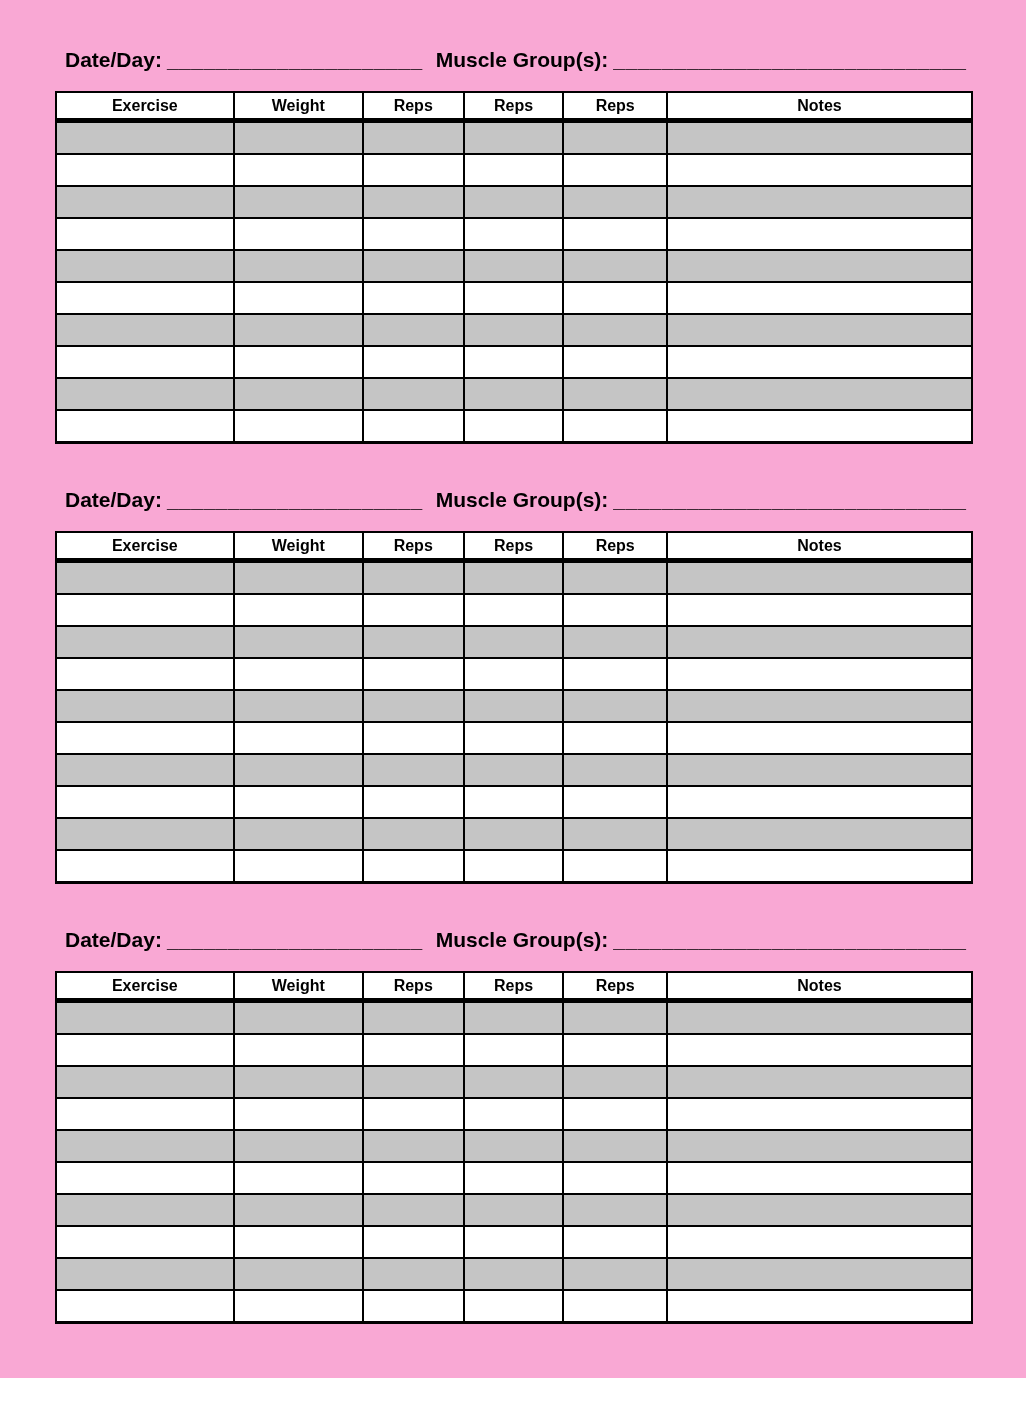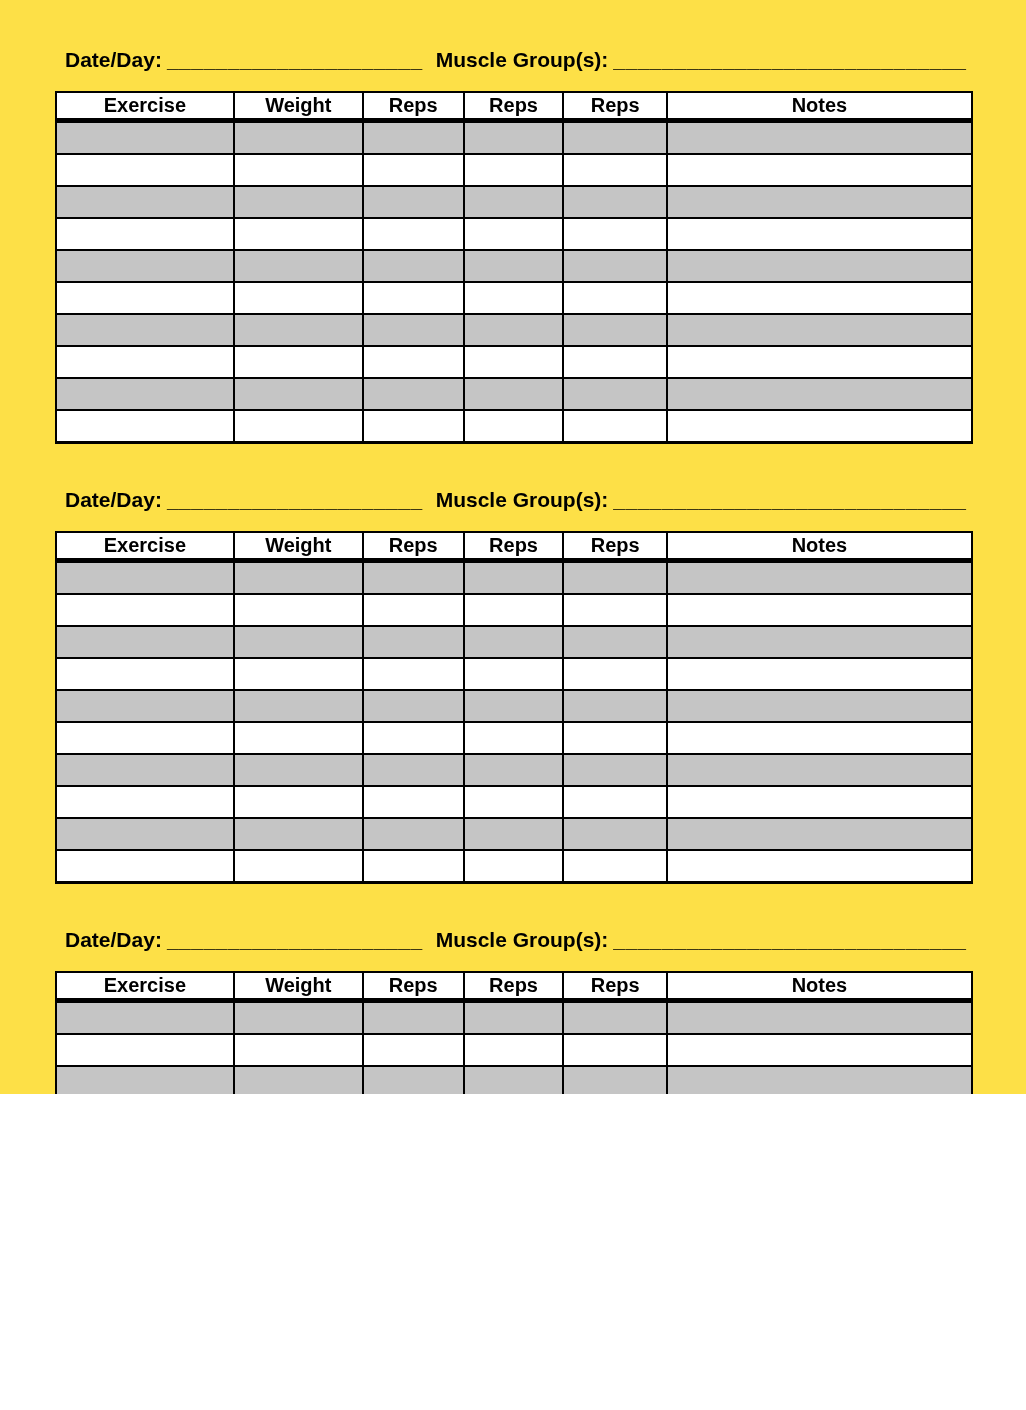--- a/index.html
+++ b/index.html
@@ -4,24 +4,24 @@
 <style>
   html, body {
     margin: 0;
     padding: 0;
     background: #ffffff;
     font-family: "Liberation Sans", sans-serif;
     color: #000000;
   }
   .page {
     width: 1026px;
-    height: 1094px;
+    height: 1378px;
     box-sizing: border-box;
     padding: 46px 53px 0 55px;
-    background: #fde047;
+    background: #f9a8d4;
     overflow: hidden;
   }
   .log-section {
     margin-bottom: 42px;
   }
   .heading {
     margin: 0 0 18px 10px;
     font-size: 21px;
     line-height: 27px;
     font-weight: bold;
@@ -38,21 +38,21 @@
   table.log-table {
     width: 918px;
     table-layout: fixed;
     border-collapse: collapse;
     border: 2px solid var(--border, #000);
     border-bottom-width: 3px;
   }
   table.log-table th {
     height: 25px;
     padding: 0 2px;
-    font-size: 20px;
+    font-size: 16px;
     font-weight: bold;
     text-align: center;
     vertical-align: middle;
     background: #ffffff;
     border: 2px solid var(--border, #000);
     border-bottom: 5px solid var(--border, #000);
   }
   table.log-table td {
     height: 30px;
     padding: 0;

